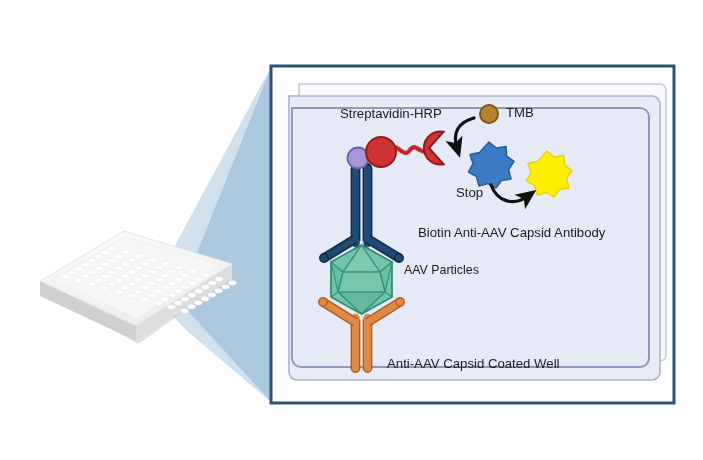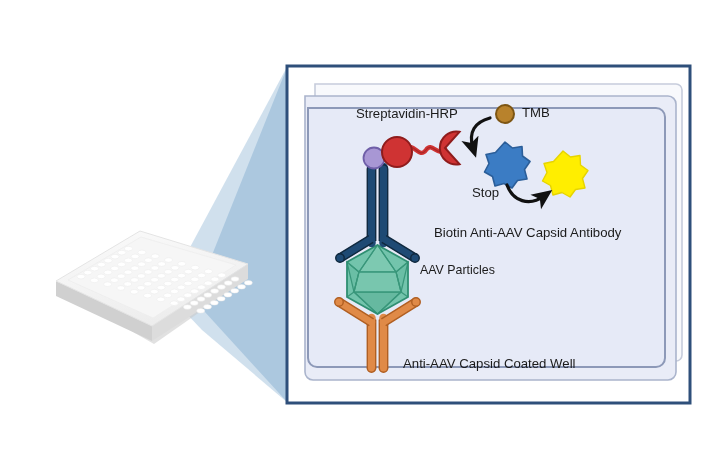--- a/index.html
+++ b/index.html
@@ -9,21 +9,21 @@
   }
   body {
     width: 703px;
     height: 460px;
     position: relative;
     overflow: hidden;
     font-family: "Liberation Sans", sans-serif;
   }
   #stage {
     position: absolute;
-    left: 16px; top: 0;
+    left: 0; top: 0;
     width: 591px;
     height: 460px;
   }
   #stage svg {
     display: block;
   }
   .lbl {
     font-family: "Liberation Sans", sans-serif;
     fill: #1b1b1b;
     font-size: 13.2px;

